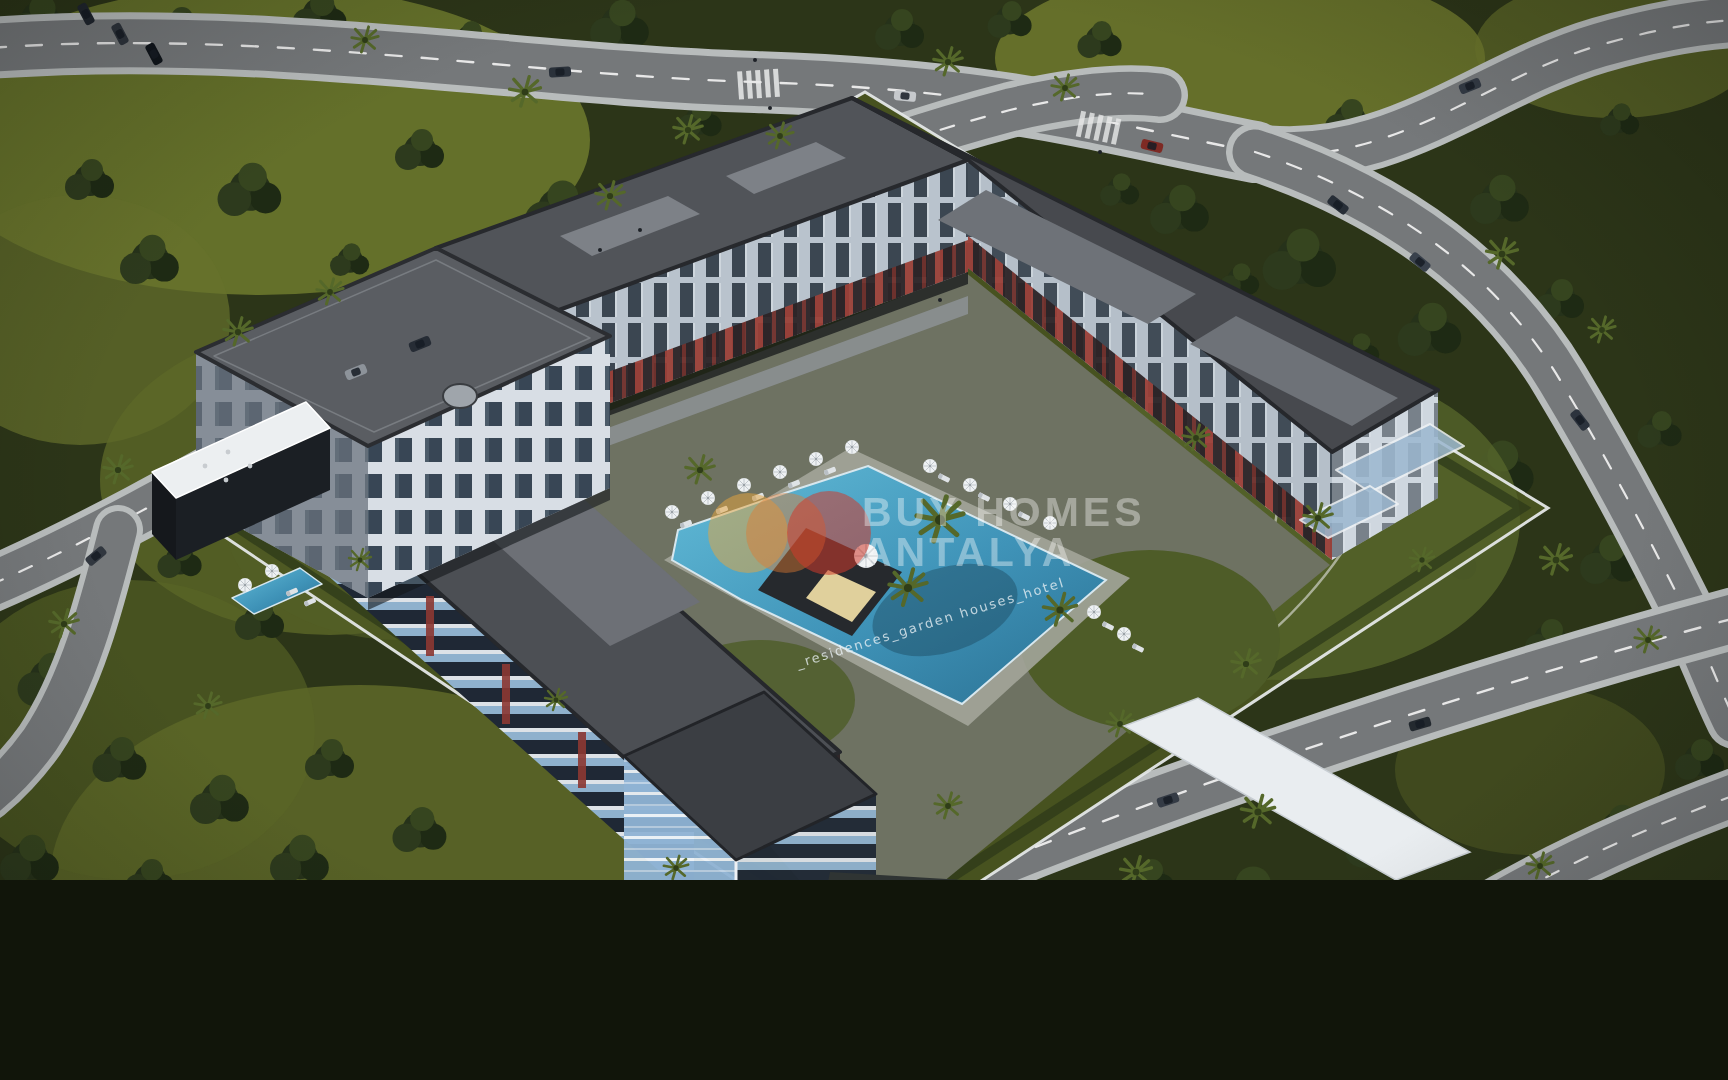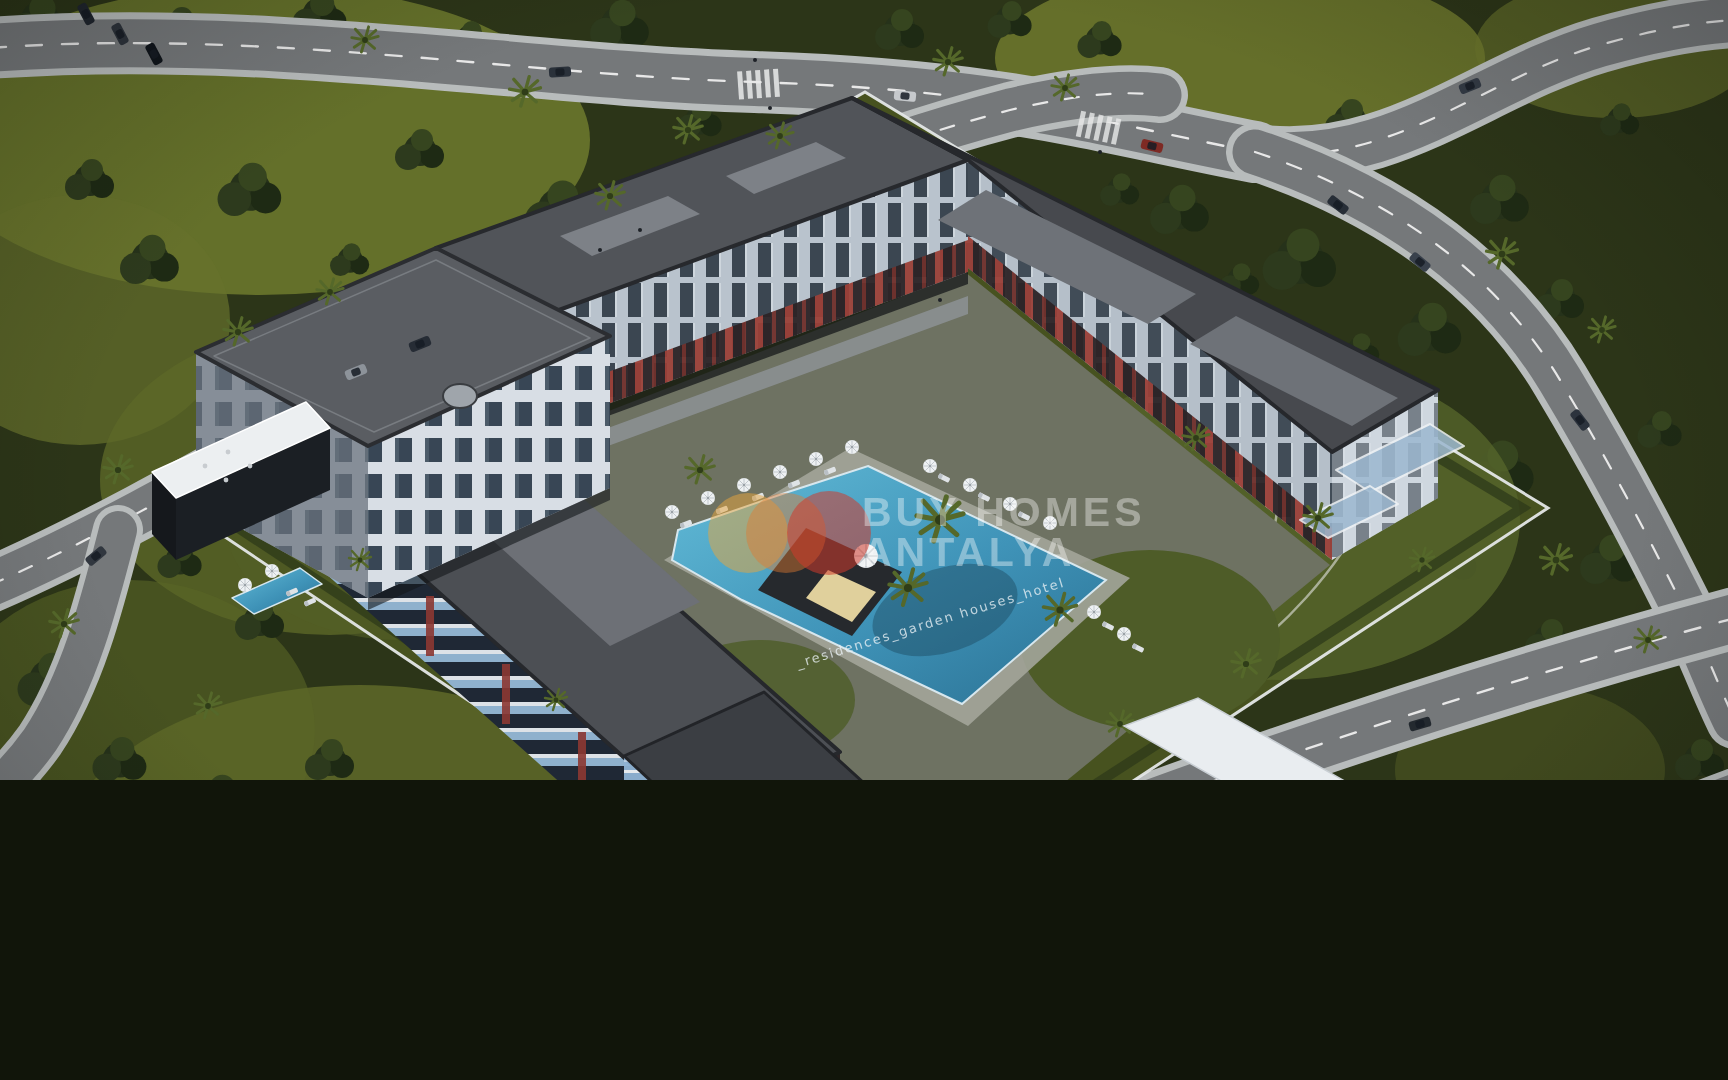--- a/index.html
+++ b/index.html
@@ -1,16 +1,16 @@
 <!DOCTYPE html>
 <html><head>
 <meta charset="utf-8">
 <style>
   html,body{margin:0;padding:0;background:#11150a;}
-  .stage{position:relative;width:1728px;height:780px;overflow:hidden;}
+  .stage{position:relative;width:1728px;height:880px;overflow:hidden;}
   svg{display:block;}
   text{user-select:none;}
   .wm-line{font-family:"Liberation Sans",sans-serif;font-weight:bold;font-size:41px;letter-spacing:4px;fill:#ffffff;fill-opacity:.38;}
   .pool-cap{font-family:"DejaVu Sans",sans-serif;font-size:13px;letter-spacing:2px;fill:#e9f1f5;fill-opacity:.78;}
 </style>
 </head>
 <body>
 
 <div class="stage">
 <svg width="1728" height="1080" viewBox="0 0 1728 1080">

